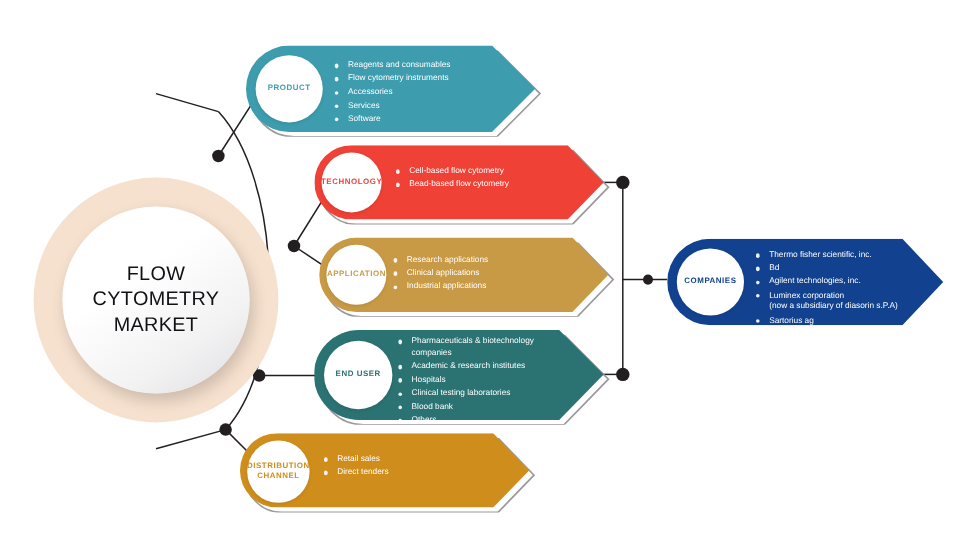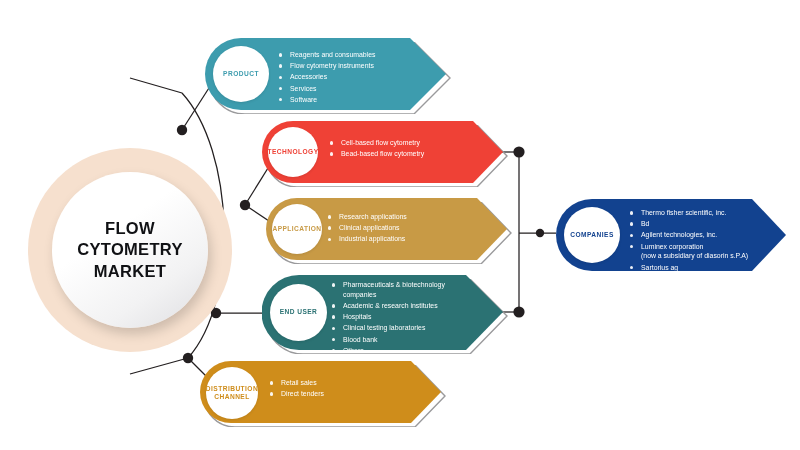--- a/index.html
+++ b/index.html
@@ -47,21 +47,21 @@
     border-radius: 50%;
     background: linear-gradient(145deg, #ffffff 0%, #ffffff 38%, #f2f2f3 72%, #dedee1 100%);
     box-shadow: 3px 6px 12px rgba(0,0,0,0.17);
     z-index: 3;
     display: flex;
     align-items: center;
     justify-content: center;
   }
   .hub-text {
     text-align: center;
-    font-weight: bold;
+    font-weight: normal;
     font-size: 16.5px;
     line-height: 1.28;
     letter-spacing: 0.3px;
     color: #101114;
     white-space: pre-line;
   }
 
   
   .seg {
     position: absolute;

